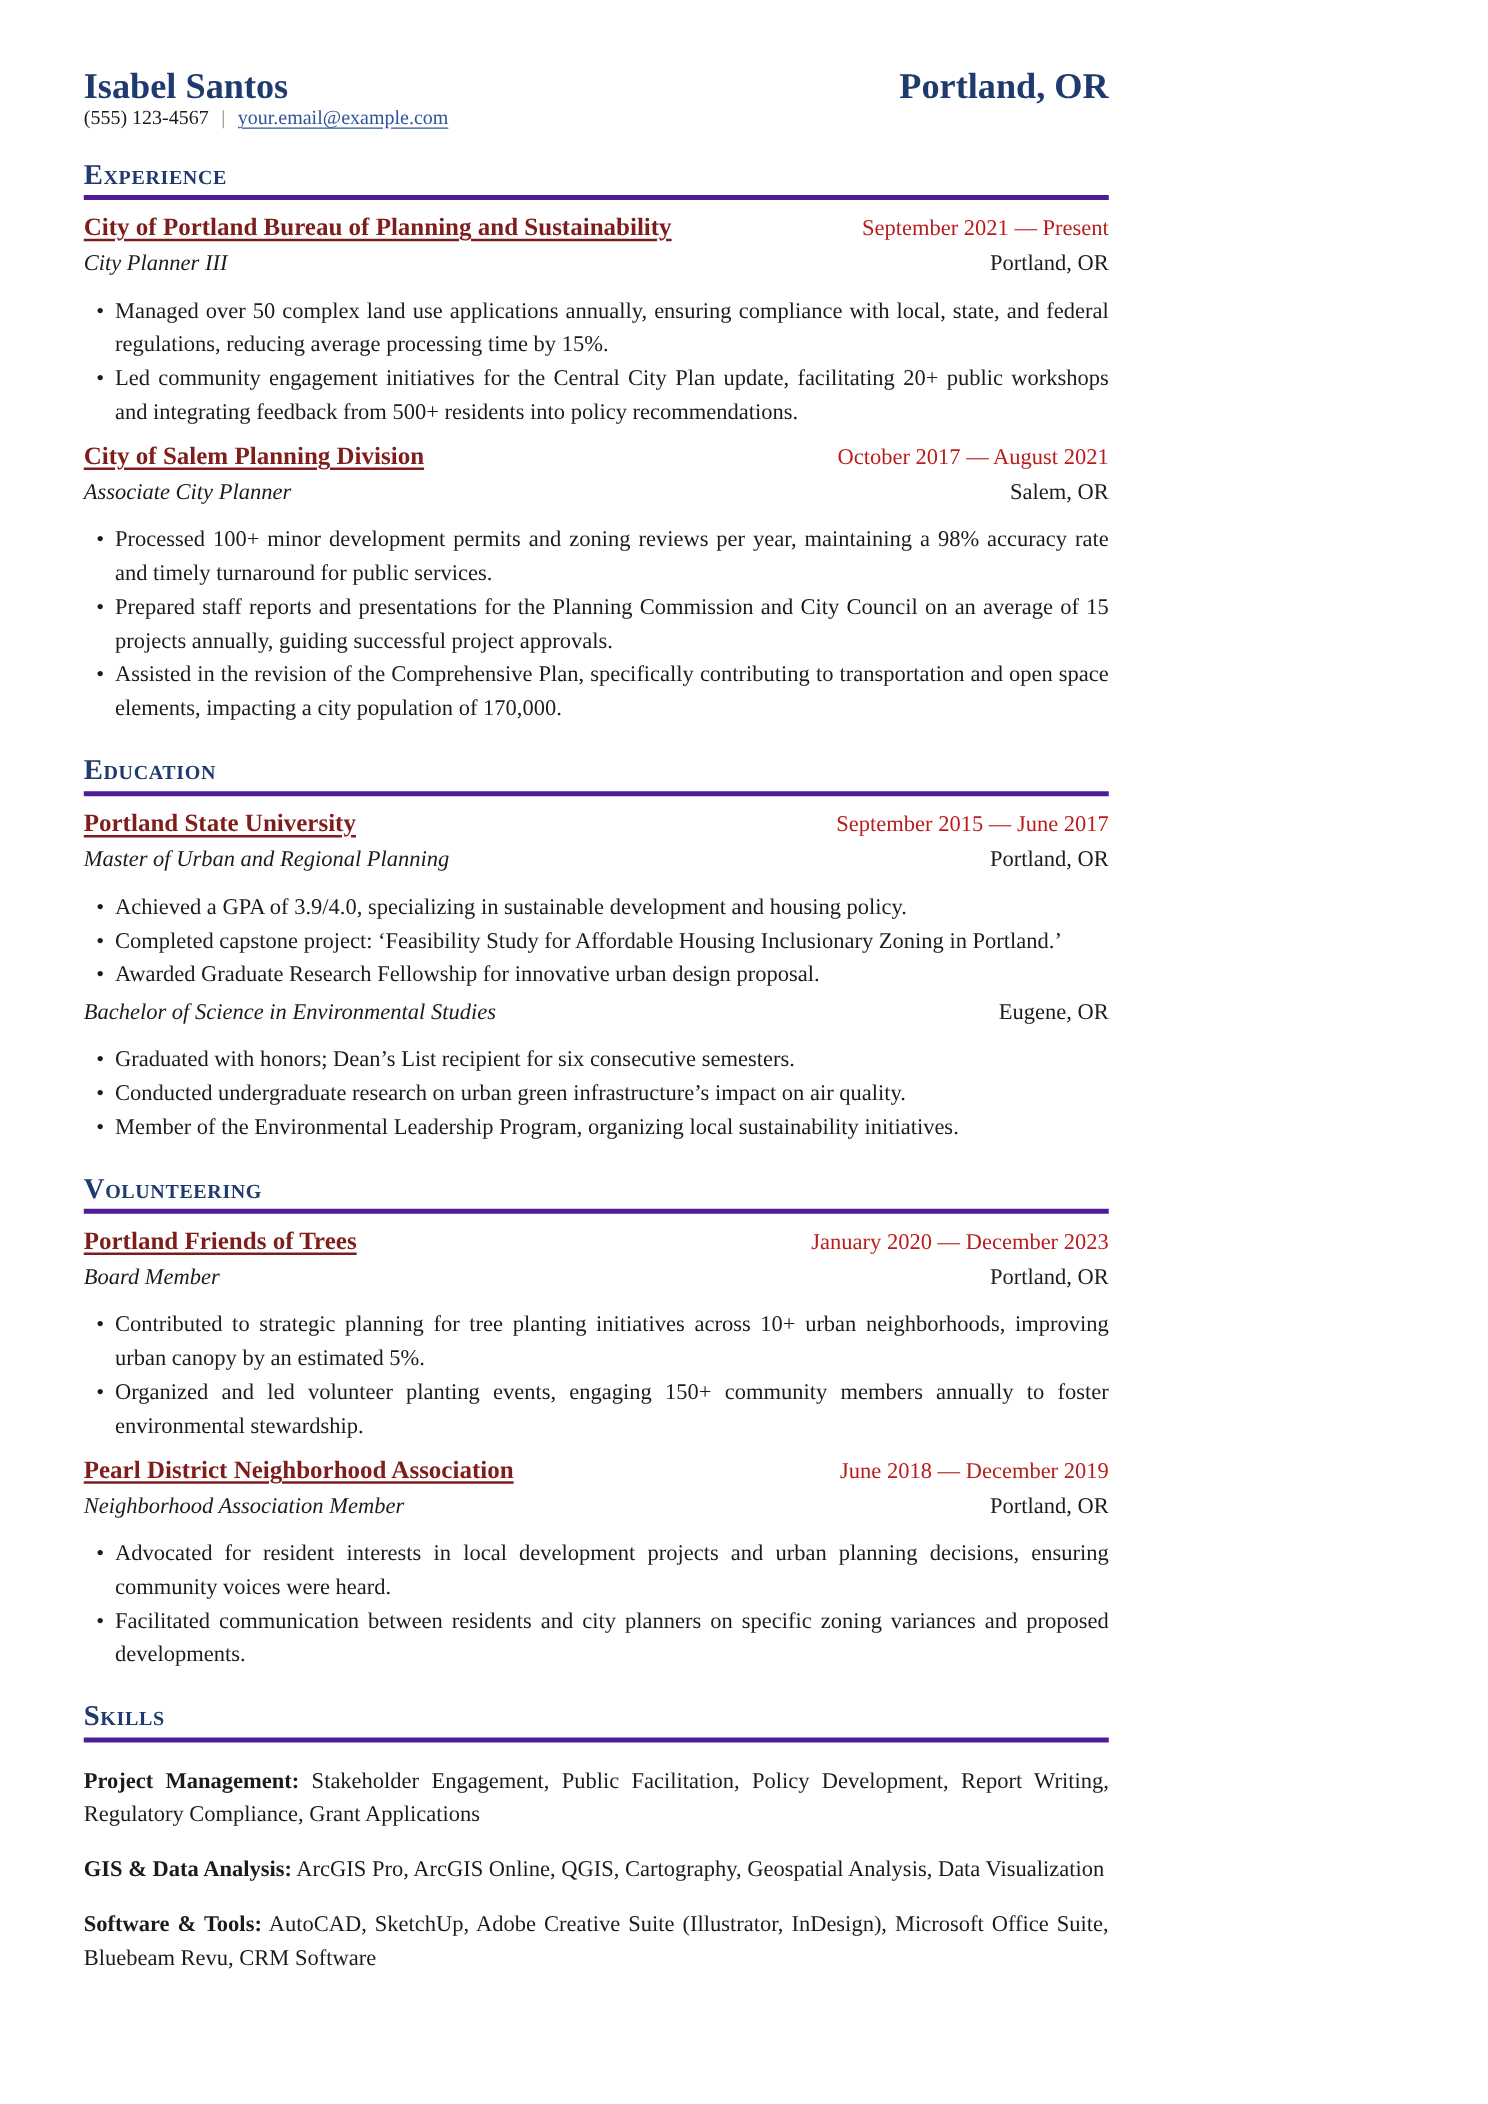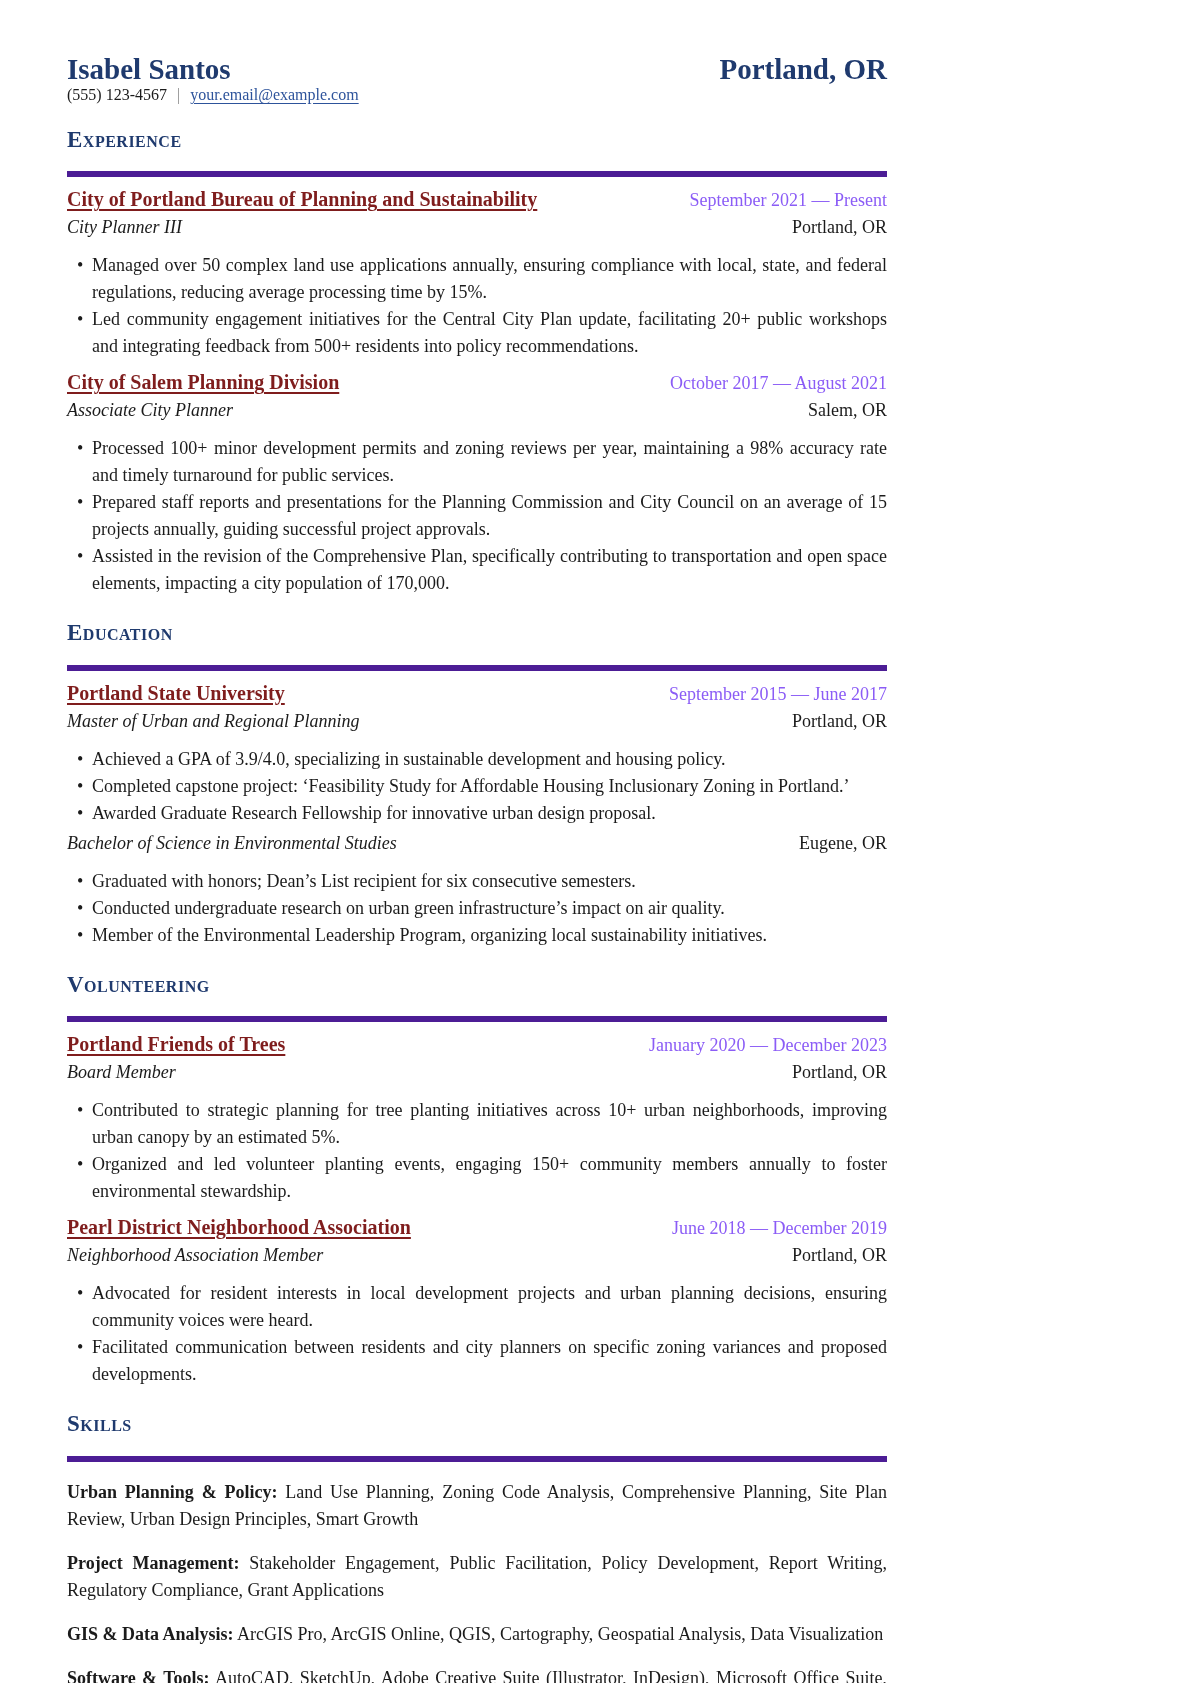--- a/index.html
+++ b/index.html
@@ -42,43 +42,43 @@
 
   
   .section { margin-top: 23px; }
   .section-title {
     font-size: 23px;
     font-weight: bold;
     font-variant: small-caps;
     letter-spacing: 0.5px;
     color: #1f3a6e;
     margin: 0 0 0 0;
-    padding-bottom: 18px;
-    border-bottom: 6px solid #4c1d95;
+    padding-bottom: 3px;
+    border-bottom: 4px solid #4c1d95;
     line-height: 1.15;
   }
 
   
   .entry-head {
     display: flex;
     justify-content: space-between;
     align-items: baseline;
     margin-top: 11px;
   }
   .org {
     font-size: 20px;
     font-weight: bold;
     color: #7f1d1d;
     text-decoration: underline;
     text-underline-offset: 3px;
     cursor: pointer;
   }
   .dates {
     font-size: 18px;
-    color: #8b5cf6;
+    color: #b91c1c;
     white-space: nowrap;
   }
   .entry-sub {
     display: flex;
     justify-content: space-between;
     align-items: flex-end;
     margin-top: 6px;
   }
   .role { font-style: italic; }
   .loc  { white-space: nowrap; }
@@ -221,24 +221,20 @@
       <ul class="bullets">
         <li>Advocated for resident interests in local development projects and urban planning decisions, ensuring community voices were heard.</li>
         <li>Facilitated communication between residents and city planners on specific zoning variances and proposed developments.</li>
       </ul>
     </div>
   </section>
 
   <section class="section">
     <h2 class="section-title">Skills</h2>
 
-    <p class="skill">
-      <b>Urban Planning &amp; Policy:</b>
-      <span>Land Use Planning, Zoning Code Analysis, Comprehensive Planning, Site Plan Review, Urban Design Principles, Smart Growth</span>
-    </p>
     <p class="skill">
       <b>Project Management:</b>
       <span>Stakeholder Engagement, Public Facilitation, Policy Development, Report Writing, Regulatory Compliance, Grant Applications</span>
     </p>
     <p class="skill">
       <b>GIS &amp; Data Analysis:</b>
       <span>ArcGIS Pro, ArcGIS Online, QGIS, Cartography, Geospatial Analysis, Data Visualization</span>
     </p>
     <p class="skill">
       <b>Software &amp; Tools:</b>

